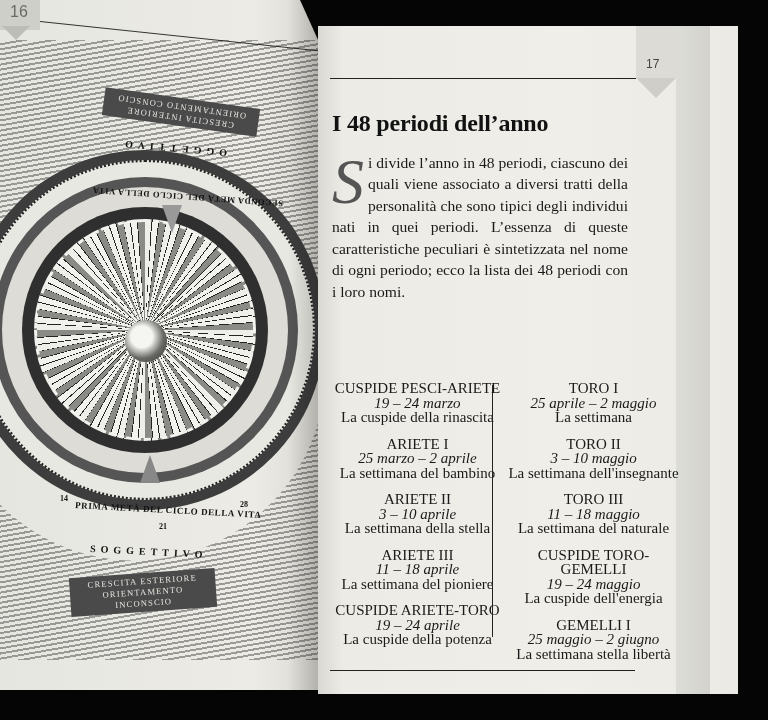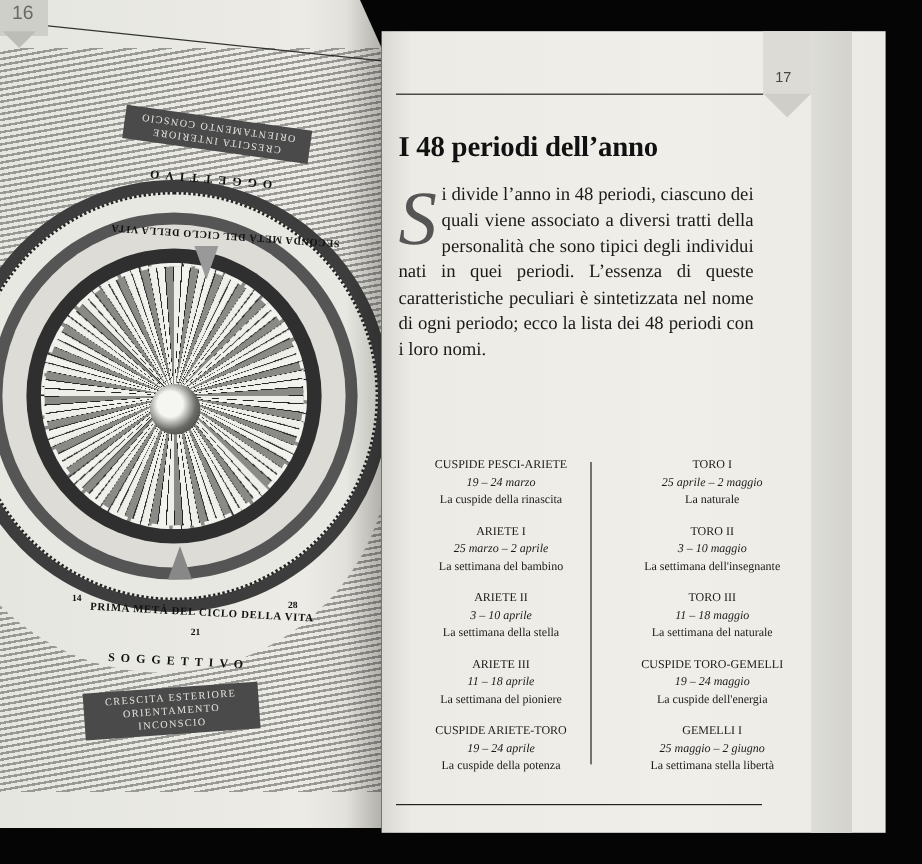--- a/index.html
+++ b/index.html
@@ -60,21 +60,21 @@
 
   .title { position:absolute; left:14px; top:68px; font-size:24px; font-weight:bold; color:#111; letter-spacing:-.2px; white-space:nowrap; }
   .intro { position:absolute; left:14px; top:110px; width:296px; font-size:15.6px; line-height:21.5px; color:#1a1a1a; text-align:justify; }
   .dropcap { float:left; font-size:64px; line-height:56px; font-style:italic; color:#555; margin:2px 4px 0 0; font-family:"Liberation Serif", serif; }
 
   .cols { position:absolute; left:0; top:355px; width:392px; }
   .col { position:absolute; top:0; width:175px; text-align:center; color:#1a1a1a; }
   .col-left { left:12px; }
   .col-right { left:188px; }
   .divider { position:absolute; left:174px; top:4px; width:1px; height:252px; background:#222; }
-  .entry { margin-bottom:12px; font-size:10px; line-height:14.5px; }
+  .entry { margin-bottom:12px; font-size:15px; line-height:14.5px; }
   .entry .name { text-transform:none; letter-spacing:0; }
   .entry .dates { font-style:italic; }
 </style>
 </head>
 <body>
 
 <div class="page-left">
   <div class="pl-tab"></div>
   <div class="pl-tab-arrow"></div>
   <span class="pl-num">16</span>
@@ -153,21 +153,21 @@
         <div>La cuspide della potenza</div>
       </div>
     </div>
 
     <div class="divider"></div>
 
     <div class="col col-right">
       <div class="entry">
         <div class="name">TORO I</div>
         <div class="dates">25 aprile – 2 maggio</div>
-        <div>La naturale</div>
+        <div>La settimana</div>
       </div>
       <div class="entry">
         <div class="name">TORO II</div>
         <div class="dates">3 – 10 maggio</div>
         <div>La settimana dell'insegnante</div>
       </div>
       <div class="entry">
         <div class="name">TORO III</div>
         <div class="dates">11 – 18 maggio</div>
         <div>La settimana del naturale</div>

